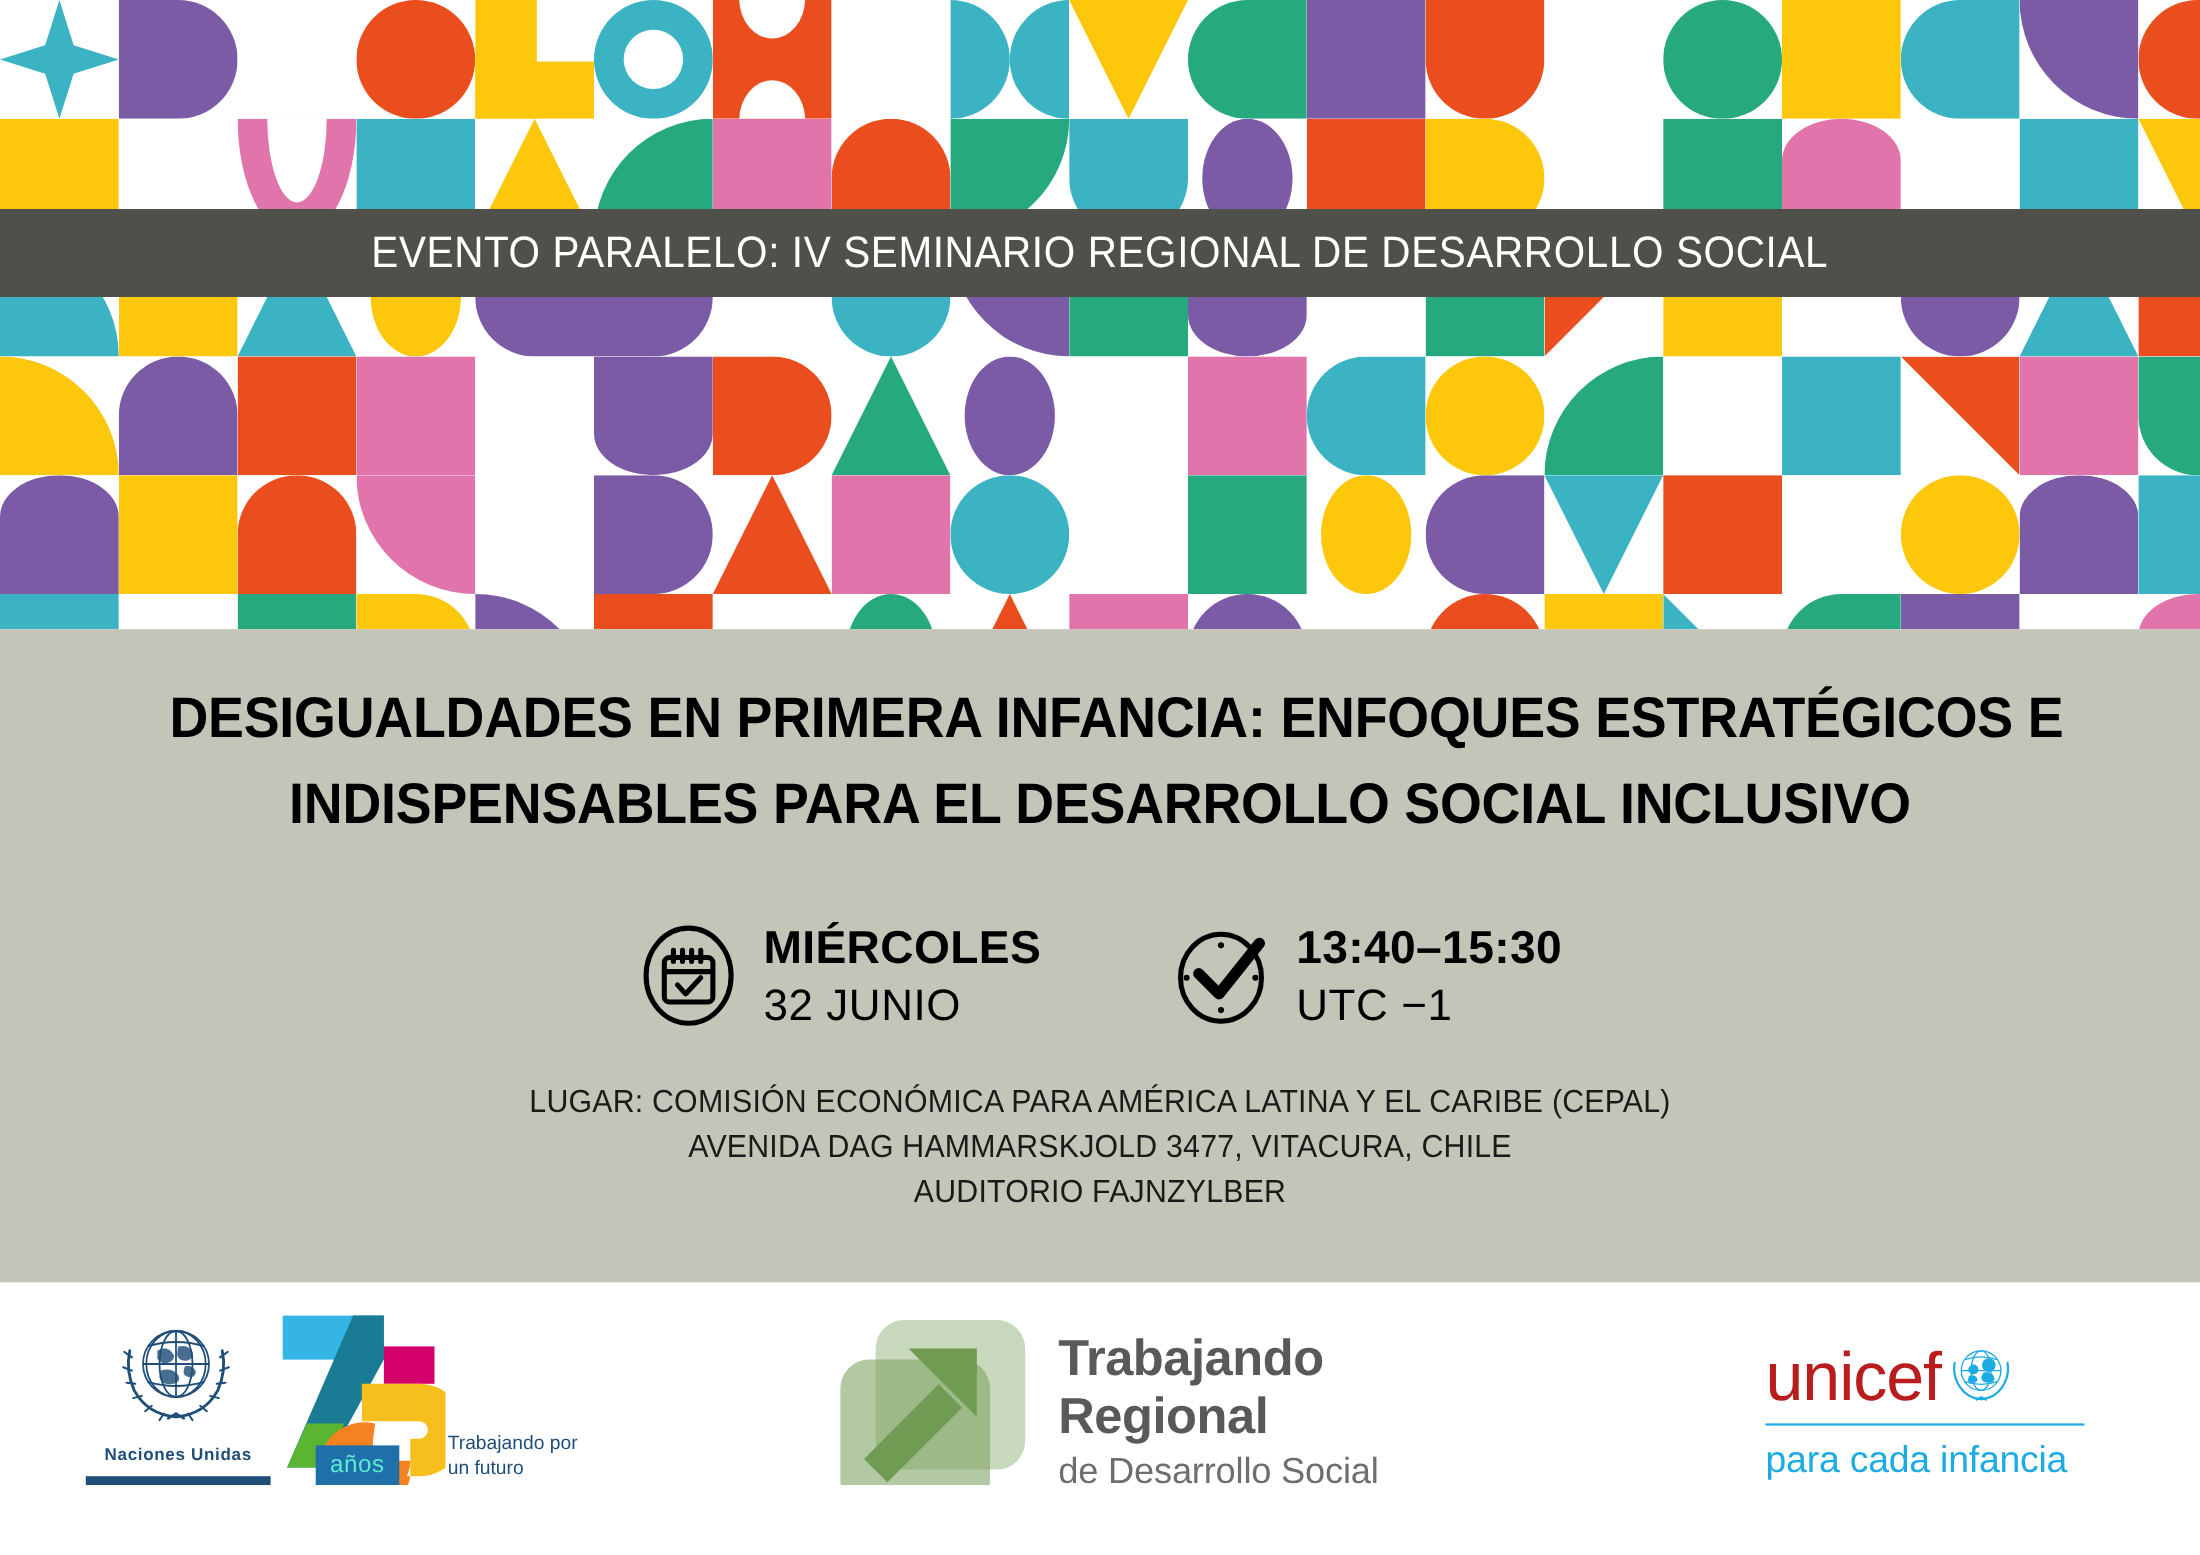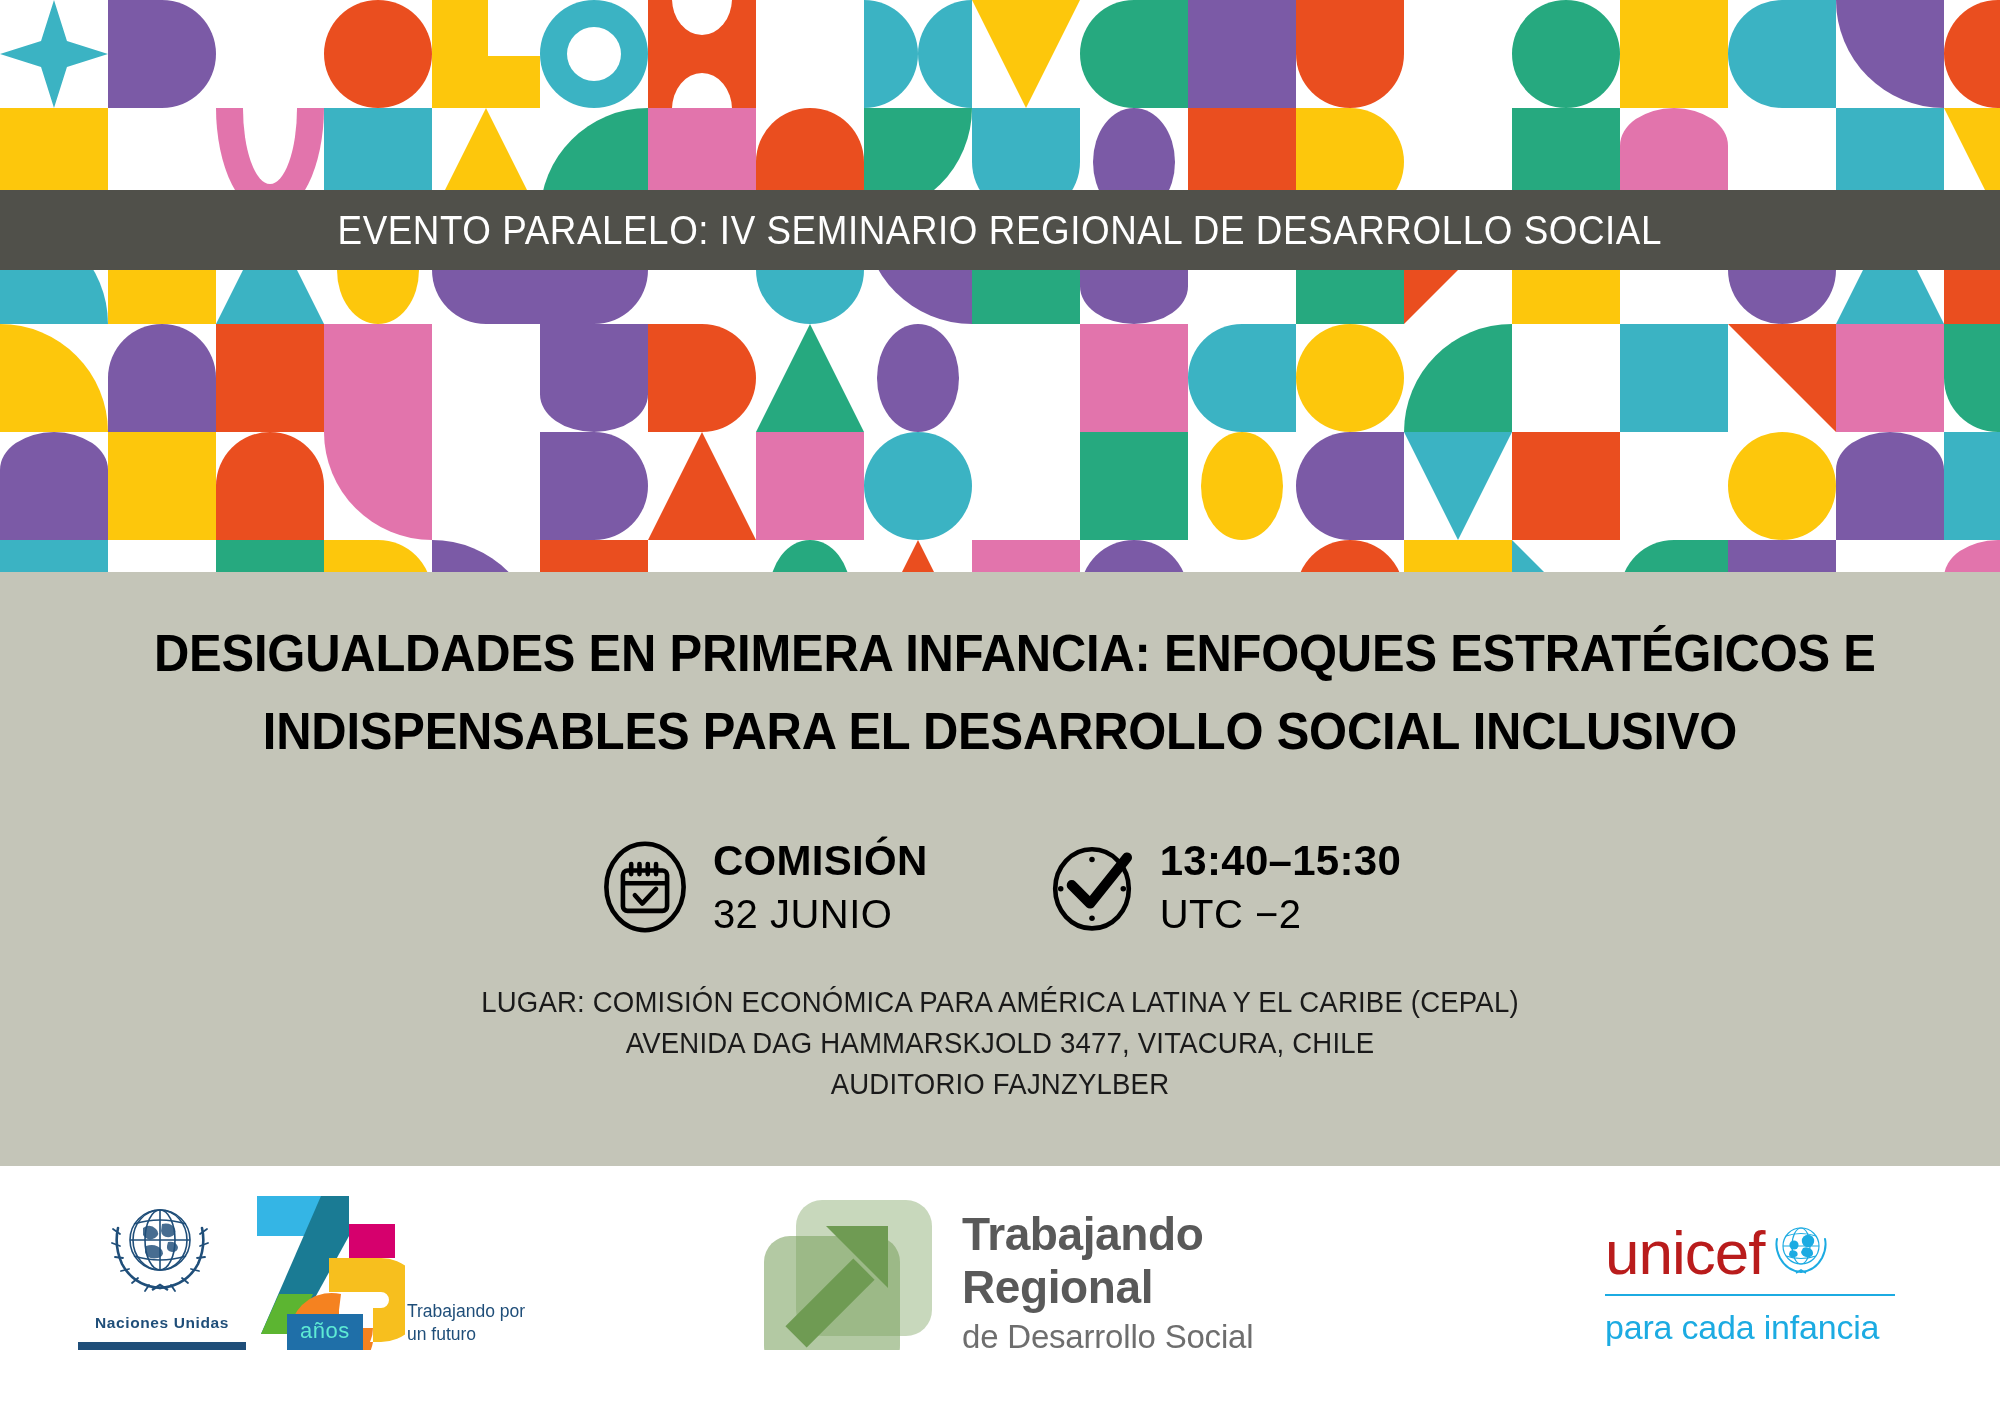--- a/index.html
+++ b/index.html
@@ -691,39 +691,39 @@
             <rect x="26" y="32" width="48" height="44" rx="5" fill="none" stroke="#000" stroke-width="5"></rect>
             <line x1="26" y1="46" x2="74" y2="46" stroke="#000" stroke-width="5"></line>
             <line x1="35" y1="25" x2="35" y2="36" stroke="#000" stroke-width="5" stroke-linecap="round"></line>
             <line x1="44" y1="25" x2="44" y2="36" stroke="#000" stroke-width="5" stroke-linecap="round"></line>
             <line x1="53" y1="25" x2="53" y2="36" stroke="#000" stroke-width="5" stroke-linecap="round"></line>
             <line x1="62" y1="25" x2="62" y2="36" stroke="#000" stroke-width="5" stroke-linecap="round"></line>
             <polyline points="39,59 47,68 62,52" fill="none" stroke="#000" stroke-width="5" stroke-linecap="round" stroke-linejoin="round"></polyline>
           </svg>
         </span>
         <span class="dt-text">
-          <span class="dt-primary">COMISIÓN</span>
+          <span class="dt-primary">MIÉRCOLES</span>
           <span class="dt-secondary">32 JUNIO</span>
         </span>
       </div>
 
       <div class="dt-item">
         <span class="dt-icon">
           <svg viewBox="0 0 100 100" width="92" height="92">
             <ellipse cx="50" cy="52" rx="40" ry="43" fill="none" stroke="#000" stroke-width="5"></ellipse>
             <circle cx="50" cy="20" r="3" fill="#000"></circle>
             <circle cx="50" cy="84" r="3" fill="#000"></circle>
             <circle cx="16" cy="52" r="3" fill="#000"></circle>
             <circle cx="84" cy="52" r="3" fill="#000"></circle>
             <polyline points="28,48 48,68 88,18" fill="none" stroke="#000" stroke-width="11" stroke-linecap="round" stroke-linejoin="round"></polyline>
           </svg>
         </span>
         <span class="dt-text">
           <span class="dt-primary">13:40–15:30</span>
-          <span class="dt-secondary">UTC −2</span>
+          <span class="dt-secondary">UTC −1</span>
         </span>
       </div>
 
     </div>
 
     <div id="venue-block">
       <span class="venue-line">LUGAR: COMISIÓN ECONÓMICA PARA AMÉRICA LATINA Y EL CARIBE (CEPAL)</span>
       <span class="venue-line">AVENIDA DAG HAMMARSKJOLD 3477, VITACURA, CHILE</span>
       <span class="venue-line">AUDITORIO FAJNZYLBER</span>
     </div>

